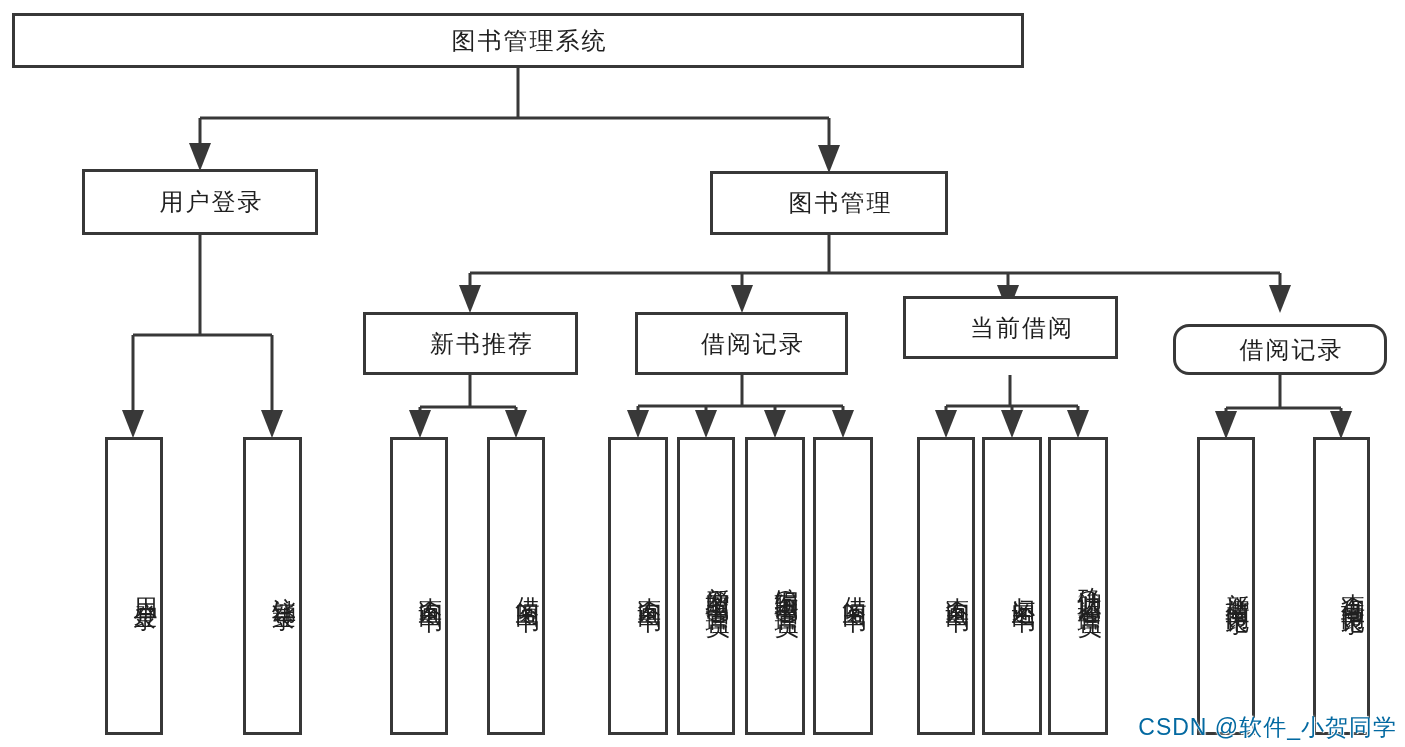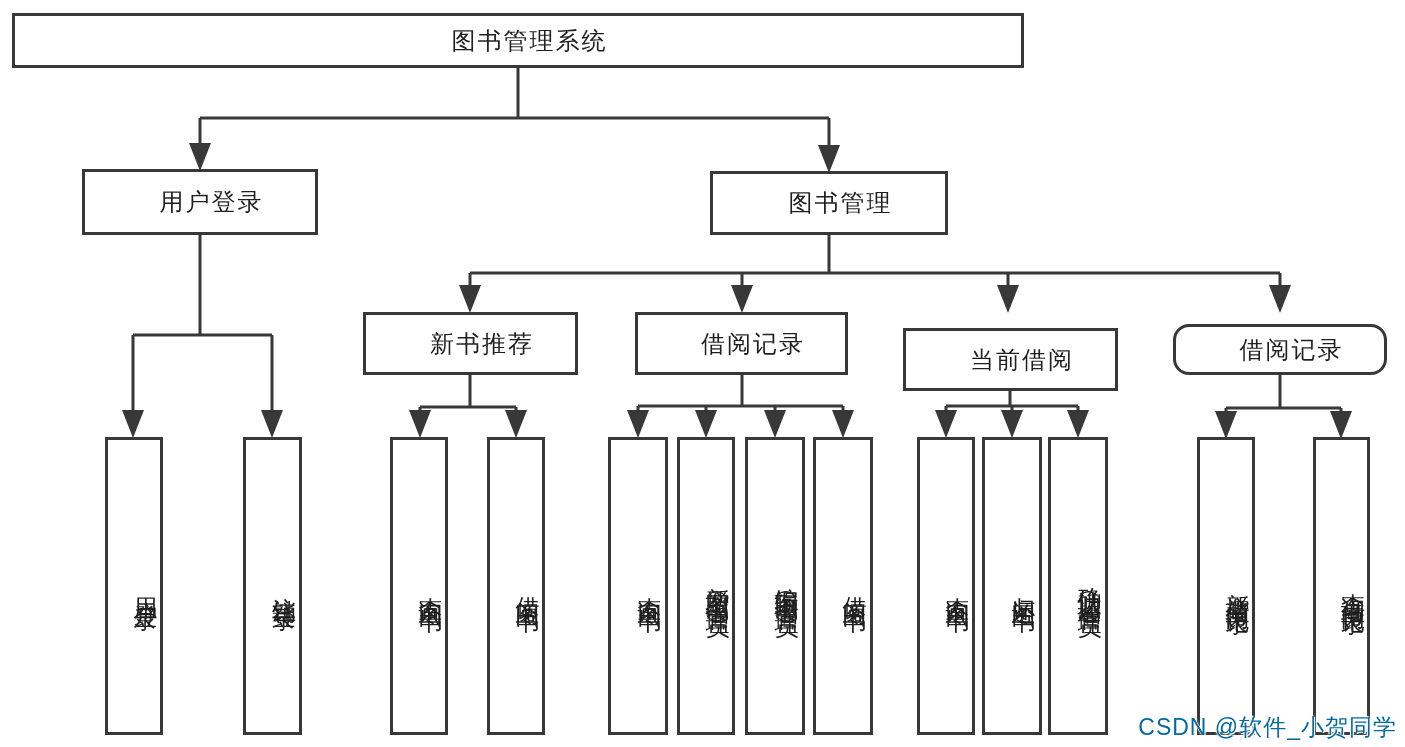--- a/index.html
+++ b/index.html
@@ -105,21 +105,21 @@
     </g>
   </svg>
 
   <div class="node h" style="left:12px; top:13px; width:1012px; height:55px;">图书管理系统</div>
 
   <div class="node h" style="left:82px; top:169px; width:236px; height:66px;">用户登录</div>
   <div class="node h" style="left:363px; top:312px; width:215px; height:63px;">新书推荐</div>
 
   <div class="node h" style="left:710px; top:171px; width:238px; height:64px;">图书管理</div>
   <div class="node h" style="left:635px; top:312px; width:213px; height:63px;">借阅记录</div>
-  <div class="node h" style="left:903px; top:328px; width:215px; height:63px;">当前借阅</div>
+  <div class="node h" style="left:903px; top:296px; width:215px; height:63px;">当前借阅</div>
   <div class="node h" style="left:1173px; top:324px; width:214px; height:51px;border-radius:16px;">借阅记录</div>
 
   <div class="node v" style="left:105px; top:437px; width:58px; height:298px;">用户登录</div>
   <div class="node v" style="left:243px; top:437px; width:59px; height:298px;">注销登录</div>
 
   <div class="node v" style="left:390px; top:437px; width:58px; height:298px;">查询图书</div>
   <div class="node v" style="left:487px; top:437px; width:58px; height:298px;">借阅图书</div>
 
   <div class="node v" style="left:608px; top:437px; width:60px; height:298px;">查询图书</div>
   <div class="node v" style="left:677px; top:437px; width:58px; height:298px;">新增图书（管理员）</div>

